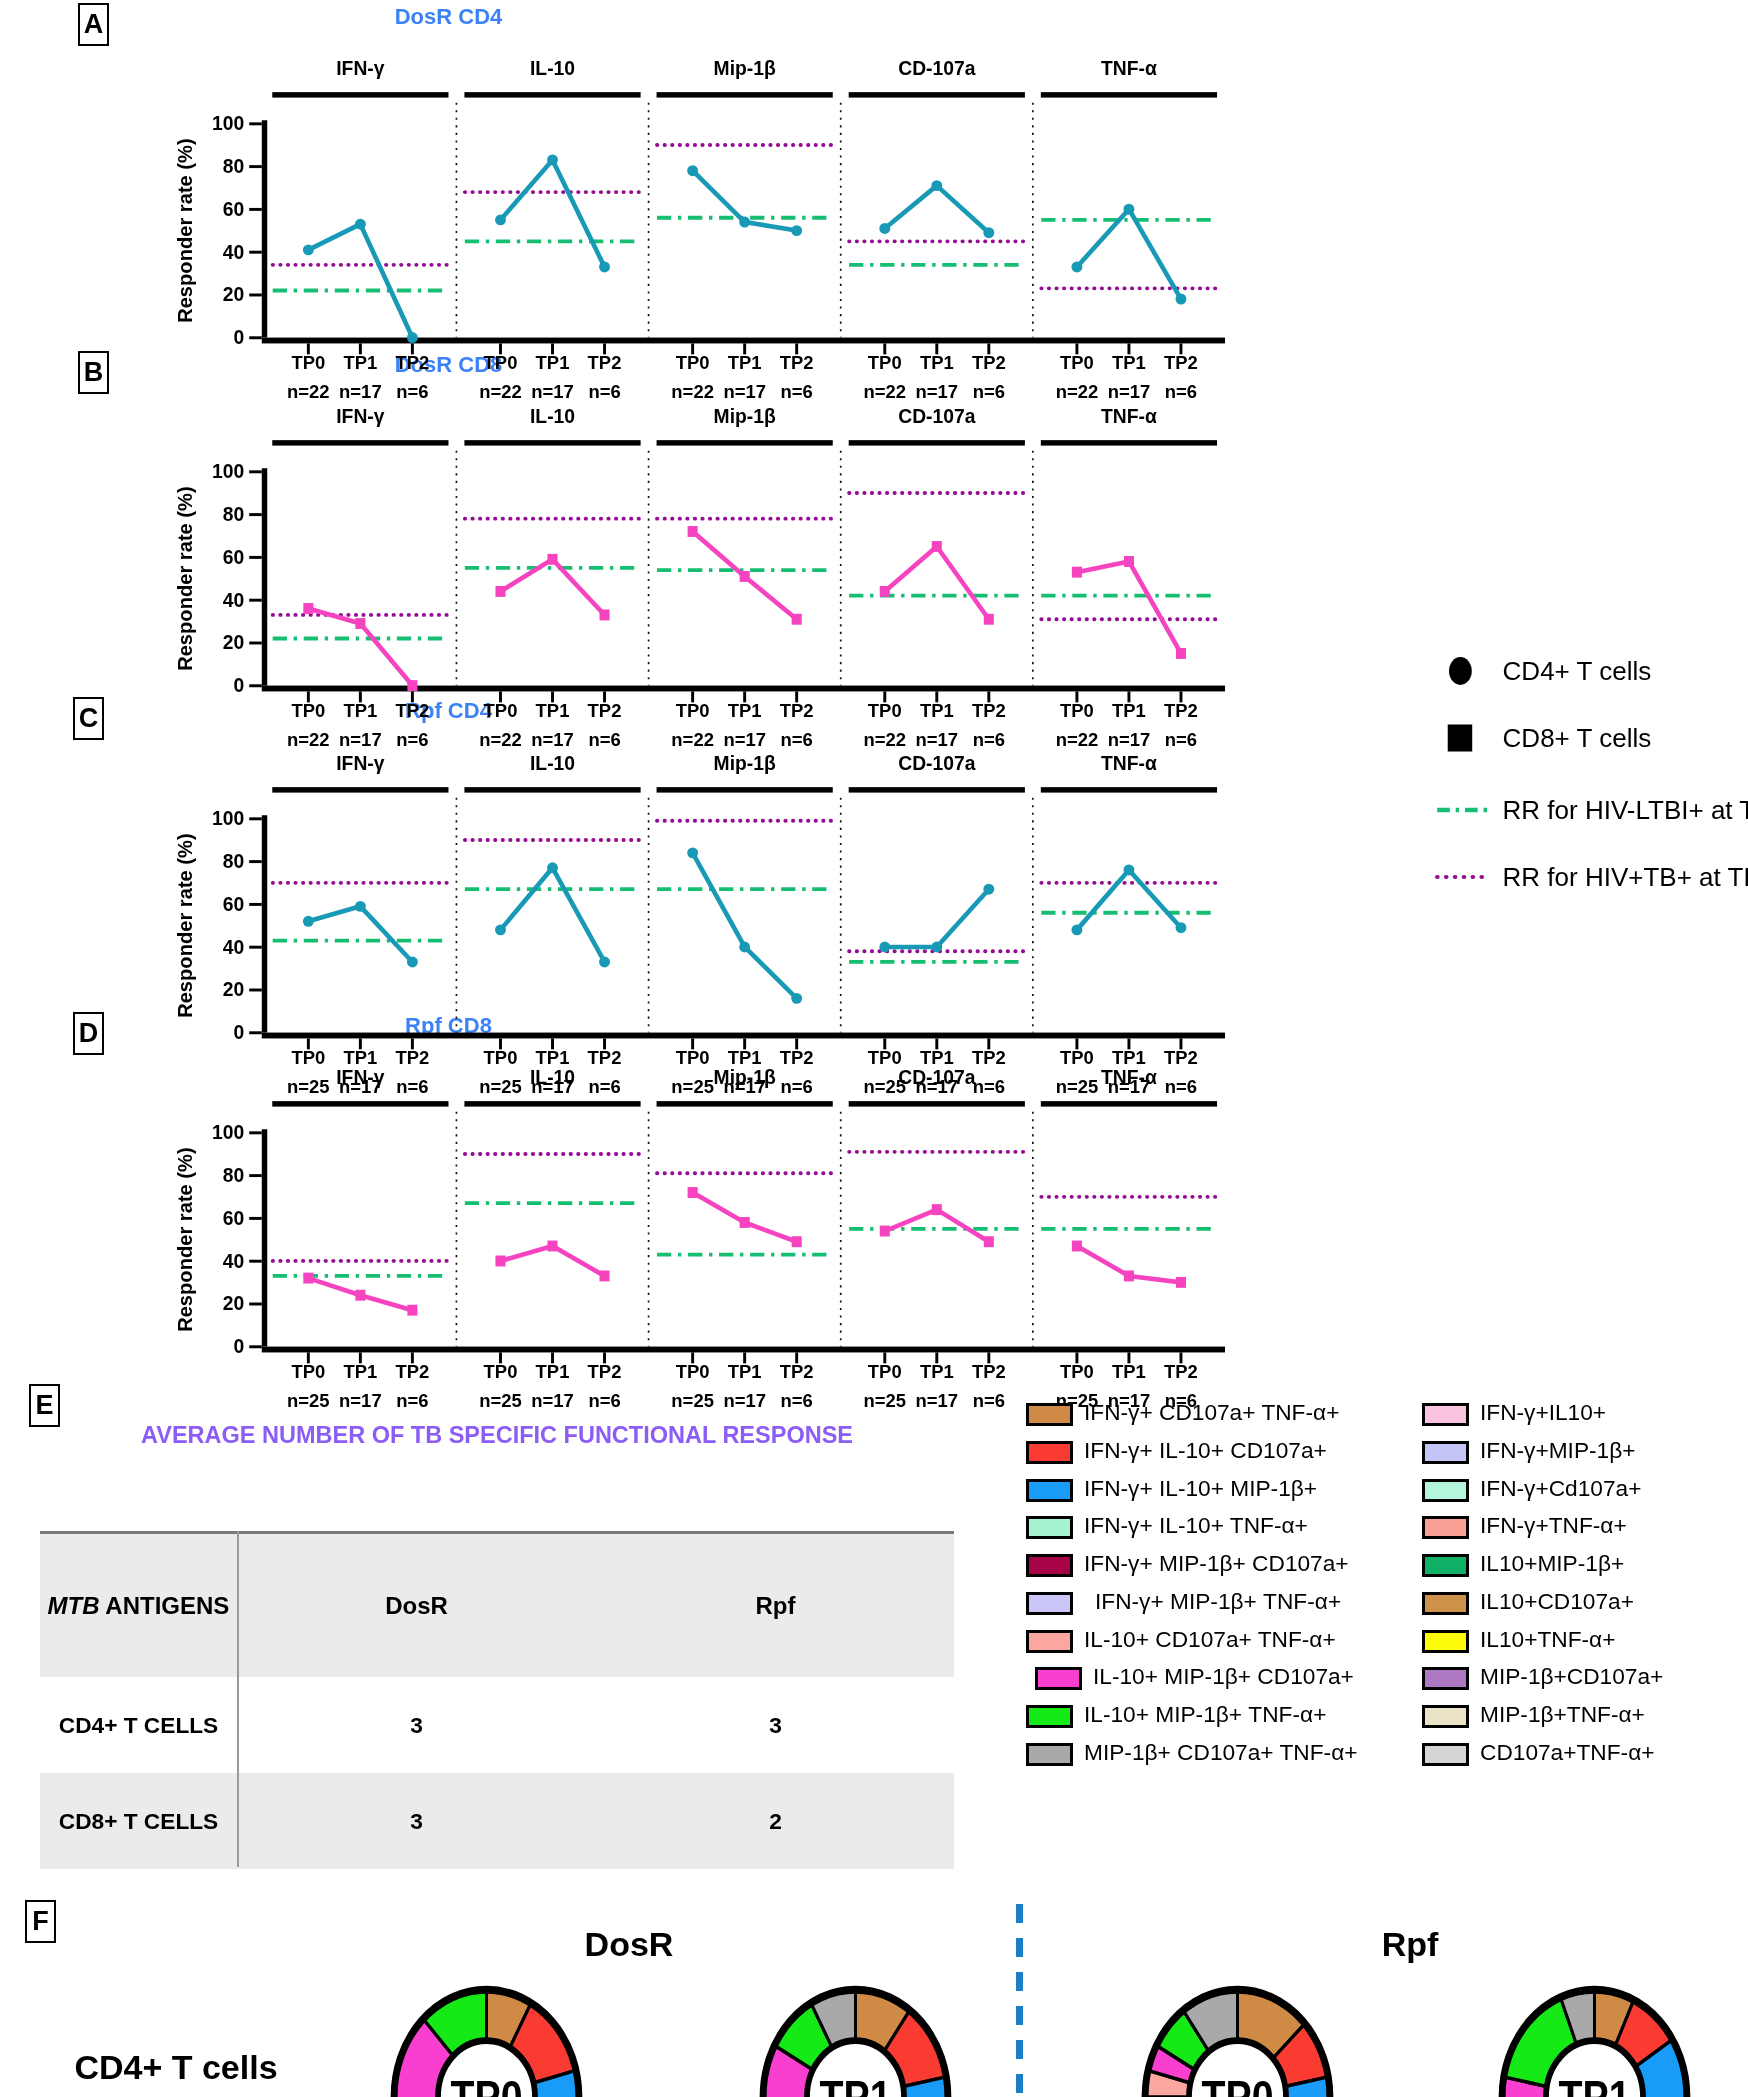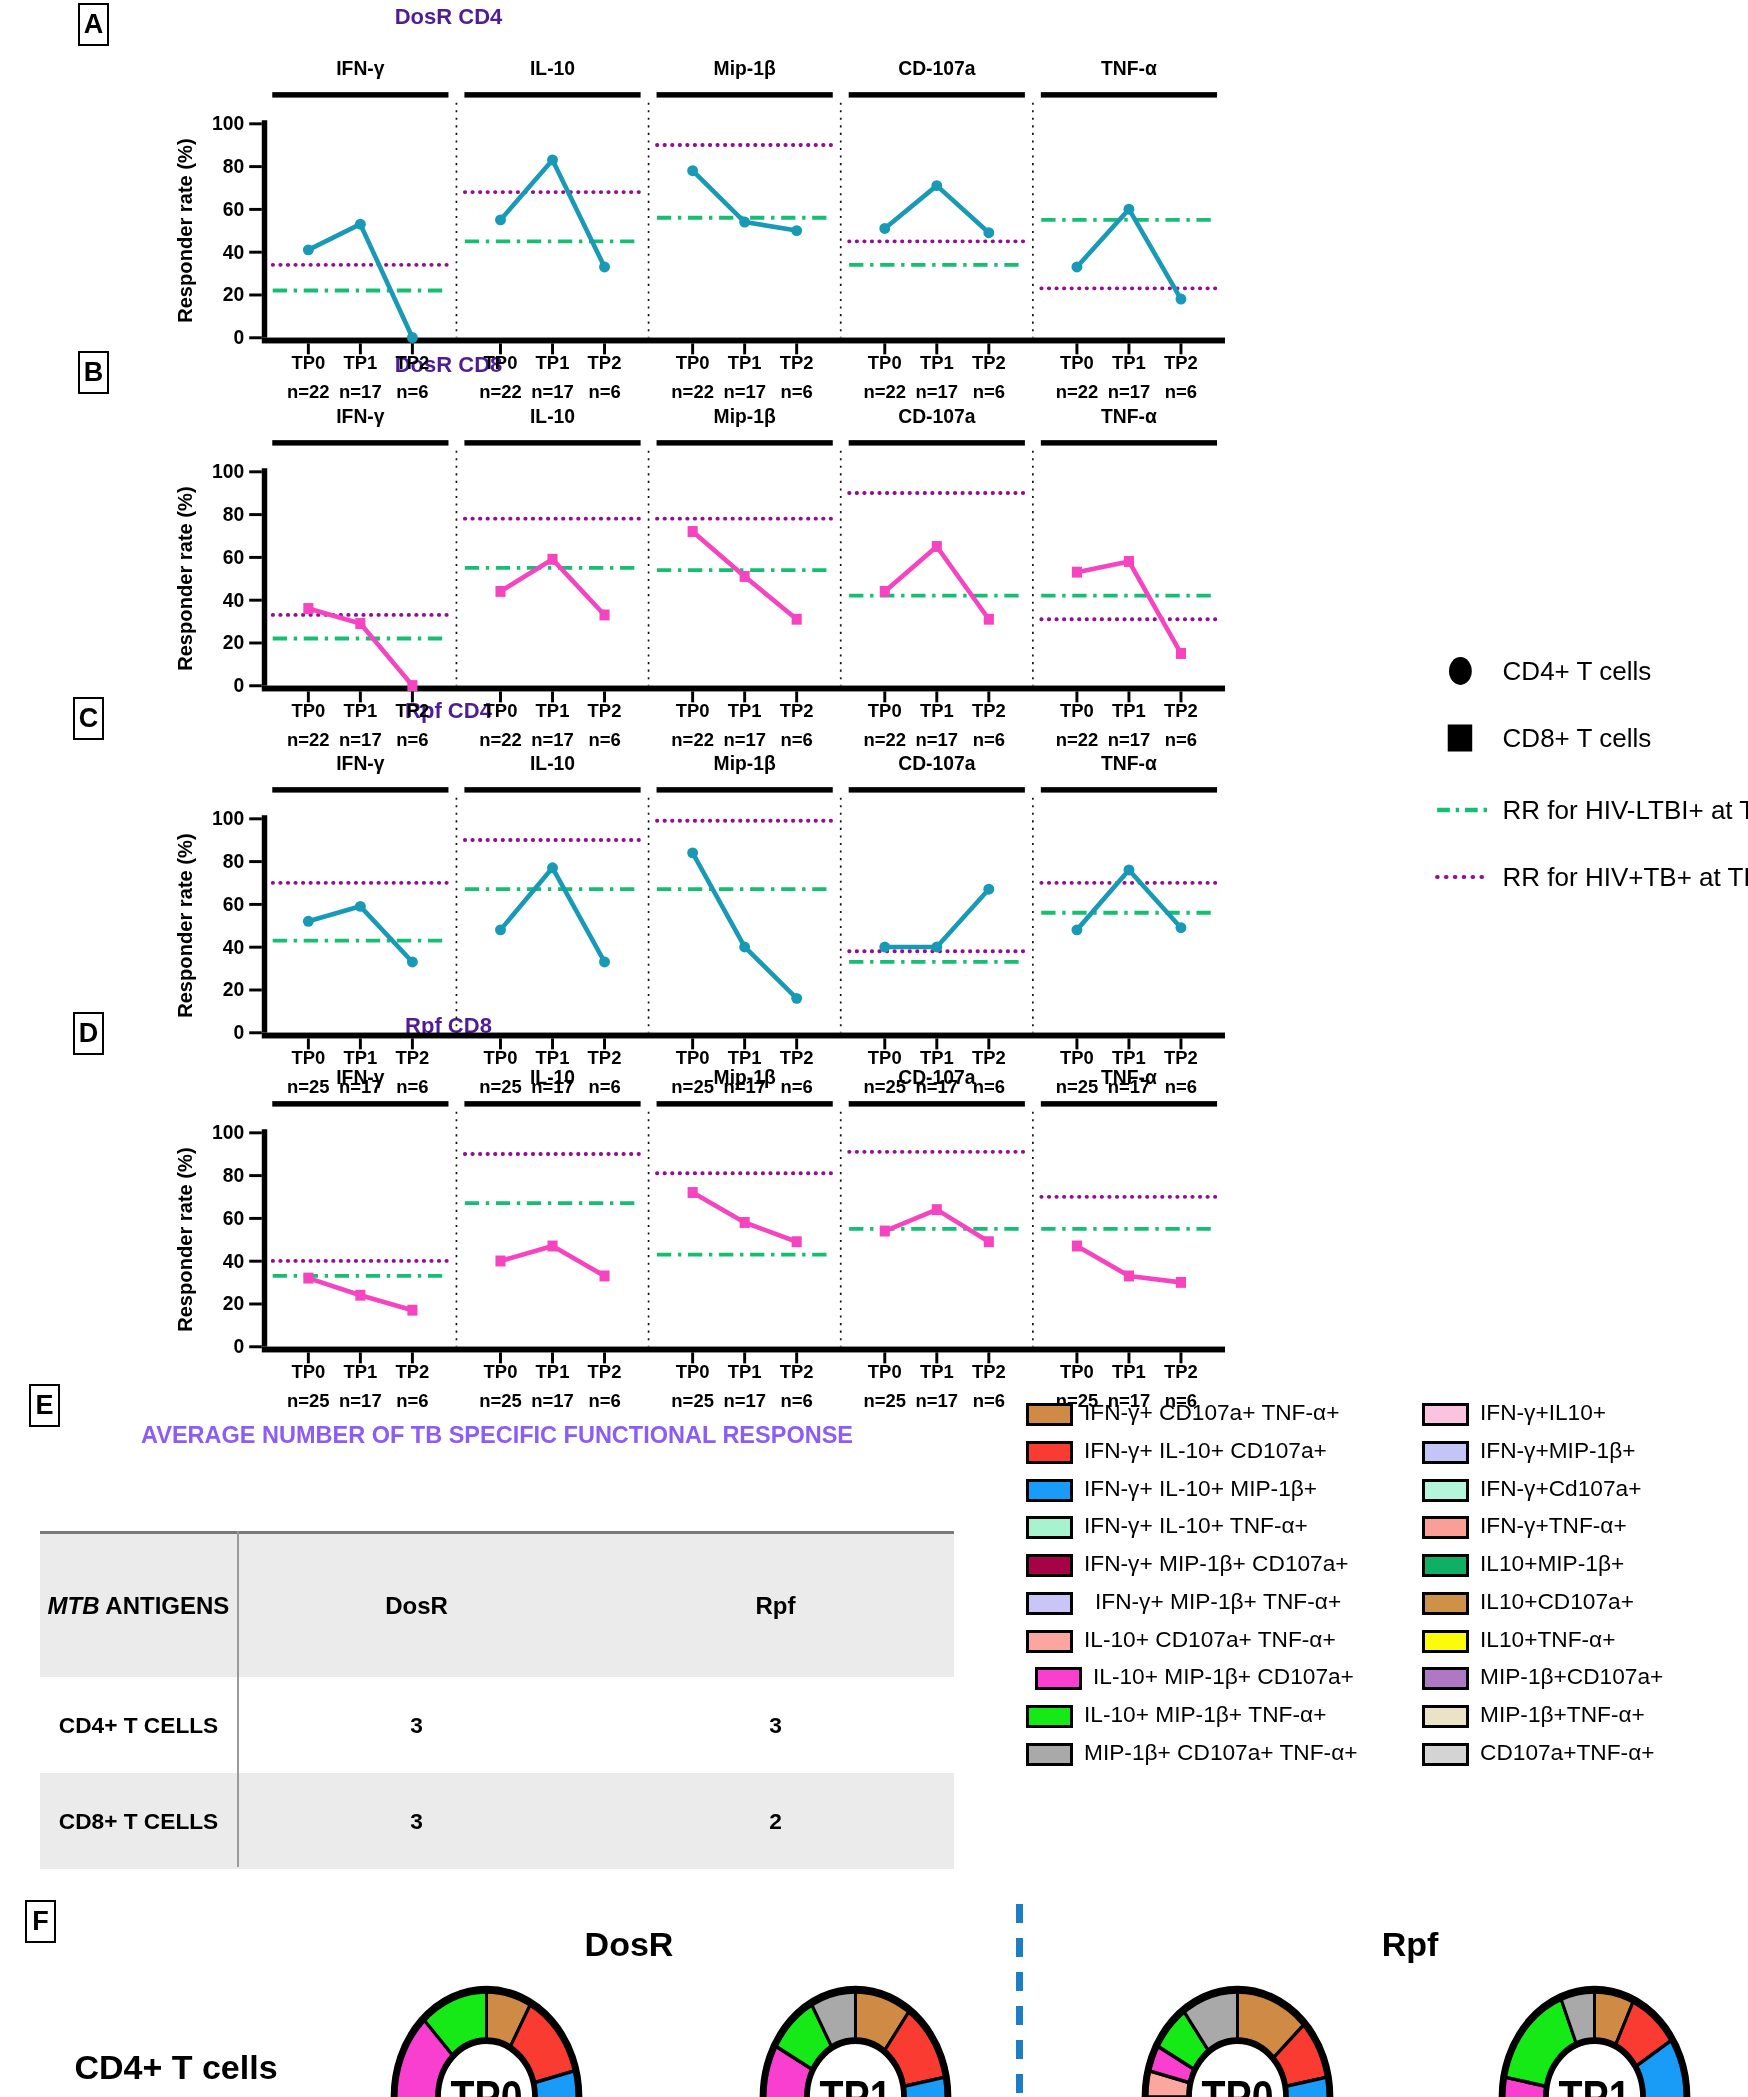--- a/index.html
+++ b/index.html
@@ -1,20 +1,20 @@
 <!DOCTYPE html>
 <html style="font-size:6.7px"><head>
 <meta charset="utf-8">
 <style>
   html,body{margin:0;padding:0;background:#fff;}
   #page{position:relative;width:1749px;height:2469px;background:#ffffff;overflow:hidden;
         font-family:"Liberation Sans", sans-serif;}
   .panel-badge{position:absolute;width:27px;height:39px;border:2.9px solid #000;background:#fff;
         display:flex;align-items:center;justify-content:center;font-size:27px;font-weight:bold;color:#000;}
-  .panel-title{position:absolute;left:264px;width:369px;text-align:center;font-size:22px;font-weight:bold;color:#4c1d95;}
+  .panel-title{position:absolute;left:264px;width:369px;text-align:center;font-size:22px;font-weight:bold;color:#3b82f6;}
   svg{position:absolute;left:0;overflow:visible;}
   .f-header{position:absolute;width:336px;text-align:center;font-size:34px;font-weight:bold;color:#000;}
   .f-rowlabel{position:absolute;left:71px;width:210px;text-align:center;font-size:34px;font-weight:bold;line-height:1.18;color:#000;}
   #f-divider{position:absolute;left:1016px;top:1904px;width:6.7px;height:562px;
         background:repeating-linear-gradient(180deg,#1C7EC5 0 19.3px,transparent 19.3px 34px);}
   #e-title1,#e-title2{position:absolute;left:40px;width:914px;text-align:center;font-size:23.5px;font-weight:bold;color:#8b5cf6;}
   #mtb-table{position:absolute;left:40px;top:1531px;width:914px;border-top:3.4px solid #7A7A7A;}
   .t-row{display:grid;grid-template-columns:197px 359px 359px;align-items:center;}
   .t-row>div{text-align:center;padding:0 3.4px;}
   .t-head{height:143px;background:#EBEBEB;font-size:24px;font-weight:bold;}

